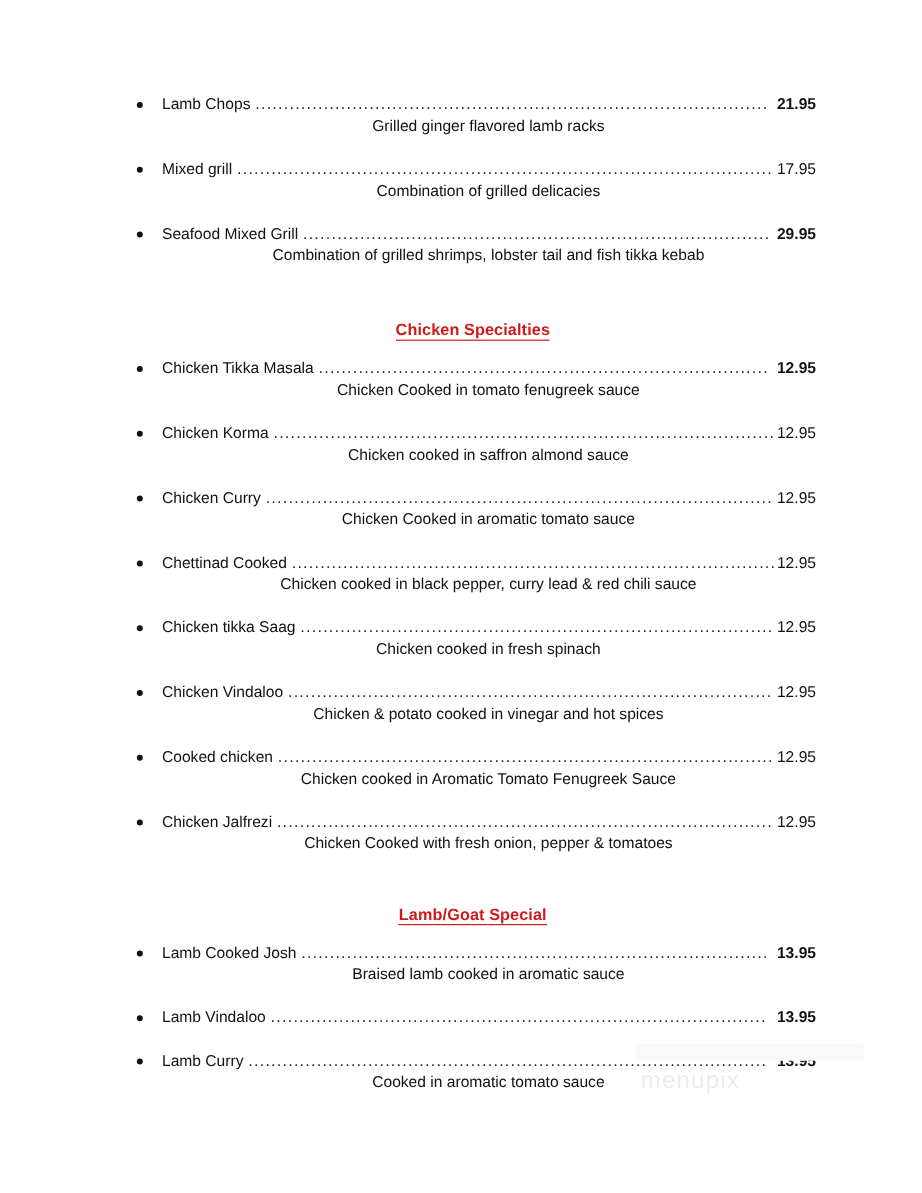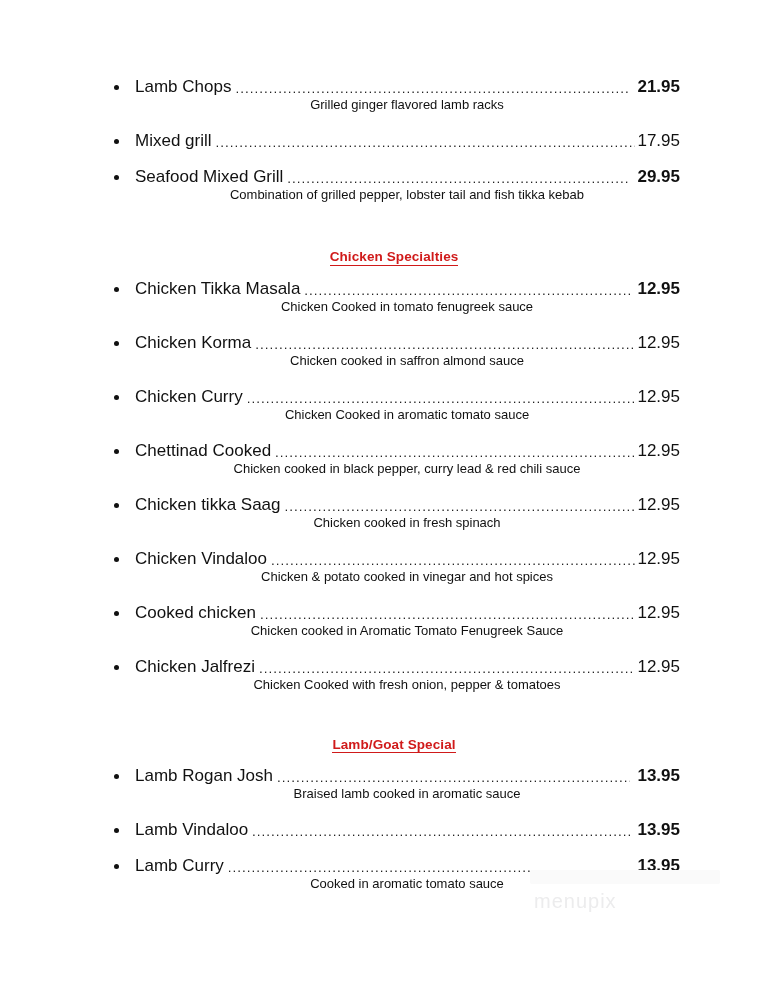--- a/index.html
+++ b/index.html
@@ -71,22 +71,22 @@
     margin: 0 0 19px 0;
     padding: 0;
   }
   .item:last-child {
     margin-bottom: 0;
   }
 
   .item-line {
     position: relative;
     display: flex;
-    align-items: flex-end;
-    font-size: 17px;
+    align-items: flex-start;
+    font-size: 13px;
     line-height: 17px;
     white-space: nowrap;
   }
 
   .bullet {
     flex: 0 0 auto;
     width: 27px;
     position: relative;
     height: 17px;
   }
@@ -183,30 +183,31 @@
         <div class="item-desc">Grilled ginger flavored lamb racks</div>
       </div>
 
       <div class="item">
         <div class="item-line">
           <span class="bullet"></span>
           <span class="item-name">Mixed grill</span>
           <span class="leader"></span>
           <span class="item-price">17.95</span>
         </div>
+        <div class="item-desc">Combination of grilled delicacies</div>
       </div>
 
       <div class="item">
         <div class="item-line">
           <span class="bullet"></span>
           <span class="item-name">Seafood Mixed Grill</span>
           <span class="leader"></span>
           <span class="item-price gap">29.95</span>
         </div>
-        <div class="item-desc">Combination of grilled pepper, lobster tail and fish tikka kebab</div>
+        <div class="item-desc">Combination of grilled shrimps, lobster tail and fish tikka kebab</div>
       </div>
 
     </div>
 
     <div class="section">
 
       <div class="section-header spaced-top">
         <span class="hdr-text">Chicken Specialties</span>
       </div>
 
@@ -294,21 +295,21 @@
 
     <div class="section">
 
       <div class="section-header lamb-top">
         <span class="hdr-text">Lamb/Goat Special</span>
       </div>
 
       <div class="item">
         <div class="item-line">
           <span class="bullet"></span>
-          <span class="item-name">Lamb Rogan Josh</span>
+          <span class="item-name">Lamb Cooked Josh</span>
           <span class="leader"></span>
           <span class="item-price gap">13.95</span>
         </div>
         <div class="item-desc">Braised lamb cooked in aromatic sauce</div>
       </div>
 
       <div class="item">
         <div class="item-line">
           <span class="bullet"></span>
           <span class="item-name">Lamb Vindaloo</span>

